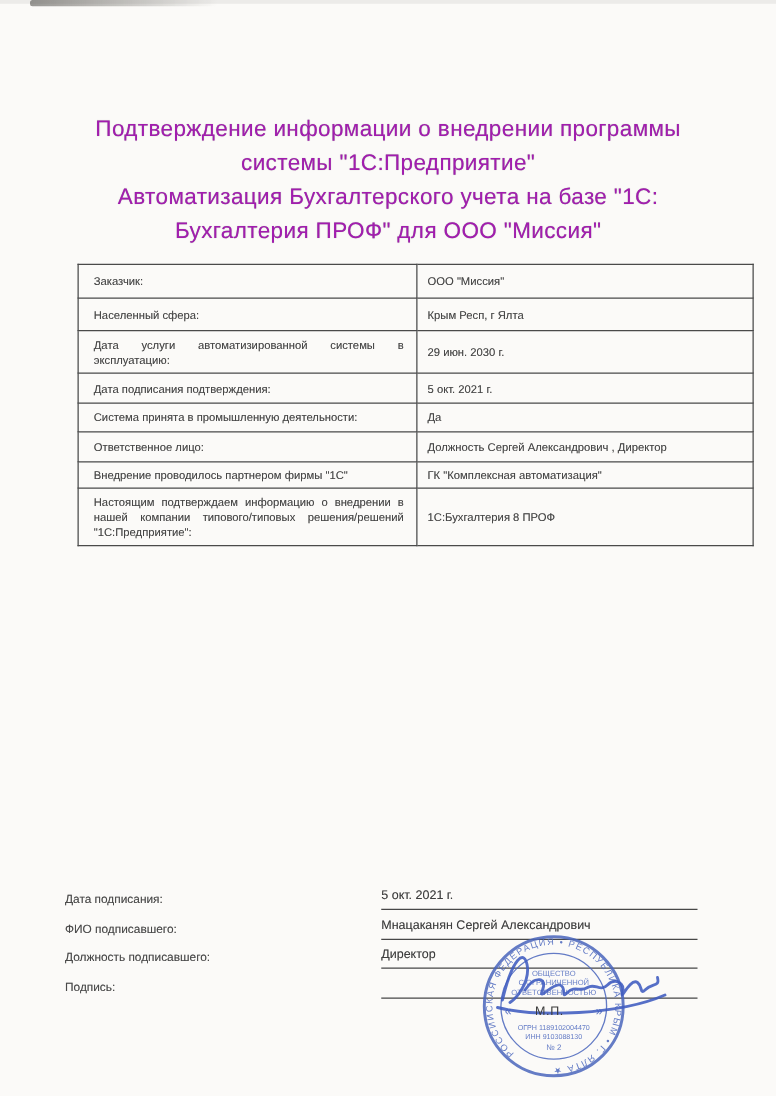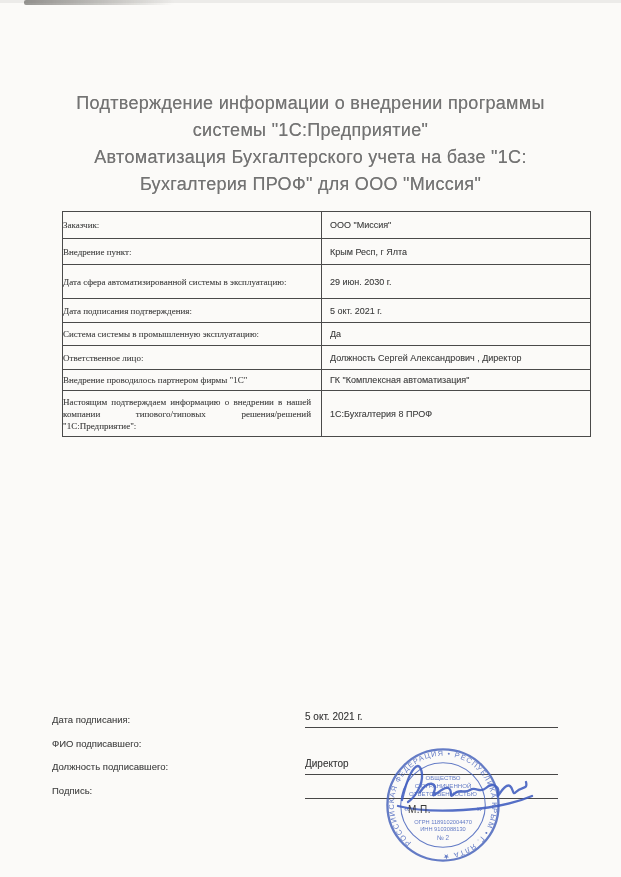--- a/index.html
+++ b/index.html
@@ -19,38 +19,38 @@
   .scan-smudge{
     position:absolute;left:24px;top:0;width:150px;height:5px;
     background:linear-gradient(to right, rgba(70,68,64,.55), rgba(120,118,112,.28) 65%, rgba(120,118,112,0));
     border-radius:2px;
     filter:blur(.6px);
   }
   .doc-title{
     position:absolute;left:30px;top:90px;width:561px;
     text-align:center;
     font-size:18px;line-height:27px;letter-spacing:.3px;
-    color:#737373;
+    color:#a21caf;
     text-shadow:0 0 .6px rgba(60,60,60,.5);
   }
   table.info-table{
     position:absolute;left:62px;top:211px;
     width:498px;
     border-collapse:collapse;
     table-layout:fixed;
   }
   table.info-table td{
     border:1.4px solid #4a4a4a;
     font-size:9px;line-height:12px;
     color:#464646;
     vertical-align:middle;
     text-align:justify;
     text-shadow:0 0 .5px rgba(80,80,80,.45);
   }
-  td.label-cell{width:248px;padding:4px 10px 4px 0;font-family:Liberation Serif, serif;}
+  td.label-cell{width:248px;padding:4px 10px 4px 12px;}
   td.value-cell{width:250px;padding:4px 10px 4px 8px;}
   tr.row-0{height:27px} tr.row-1{height:35px} tr.row-2{height:26px}
   tr.row-3{height:34px} tr.row-4{height:24px} tr.row-5{height:23px}
   tr.row-6{height:24px} tr.row-7{height:15px} tr.row-8{height:46px}
   .sig-row{position:absolute;left:0;width:552px;height:17px;}
   .sig-label{
     position:absolute;left:52px;top:3px;
     font-size:9.5px;color:#4a4a4a;
     text-shadow:0 0 .5px rgba(80,80,80,.45);
   }
@@ -61,21 +61,21 @@
     text-shadow:0 0 .5px rgba(80,80,80,.45);
   }
   .stamp-wrap{
     position:absolute;left:384px;top:746px;width:118px;height:118px;
     opacity:.85;filter:blur(.3px);
   }
   .signature-wrap{
     position:absolute;left:388px;top:750px;width:155px;height:68px;
   }
   .mp-label{
-    position:absolute;left:408px;top:804px;
+    position:absolute;left:428px;top:804px;
     font-size:10px;color:#3a3a3a;letter-spacing:.5px;
   }
 </style>
 </head>
 <body>
 
 <div class="page">
 
   <div class="scan-edge"></div>
   <div class="scan-smudge"></div>
@@ -87,33 +87,33 @@
     <div>Бухгалтерия ПРОФ" для ООО "Миссия"</div>
   </div>
 
   <table class="info-table">
     <tbody>
         <tr class="row-0">
           <td class="label-cell">Заказчик:</td>
           <td class="value-cell">ООО "Миссия"</td>
         </tr>
         <tr class="row-2">
-          <td class="label-cell">Внедрение пункт:</td>
+          <td class="label-cell">Населенный сфера:</td>
           <td class="value-cell">Крым Респ, г Ялта</td>
         </tr>
         <tr class="row-3">
-          <td class="label-cell">Дата сфера автоматизированной системы в эксплуатацию:</td>
+          <td class="label-cell">Дата услуги автоматизированной системы в эксплуатацию:</td>
           <td class="value-cell">29 июн. 2030 г.</td>
         </tr>
         <tr class="row-4">
           <td class="label-cell">Дата подписания подтверждения:</td>
           <td class="value-cell">5 окт. 2021 г.</td>
         </tr>
         <tr class="row-5">
-          <td class="label-cell">Система системы в промышленную эксплуатацию:</td>
+          <td class="label-cell">Система принята в промышленную деятельности:</td>
           <td class="value-cell">Да</td>
         </tr>
         <tr class="row-6">
           <td class="label-cell">Ответственное лицо:</td>
           <td class="value-cell">Должность Сергей Александрович , Директор</td>
         </tr>
         <tr class="row-7">
           <td class="label-cell">Внедрение проводилось партнером фирмы "1С"</td>
           <td class="value-cell">ГК "Комплексная автоматизация"</td>
         </tr>
@@ -124,20 +124,21 @@
       </tbody>
   </table>
 
   <div>
       <div class="sig-row" style="top: 711px;">
         <span class="sig-label">Дата подписания:</span>
         <span class="sig-value">5 окт. 2021 г.</span>
       </div>
       <div class="sig-row" style="top: 735px;">
         <span class="sig-label">ФИО подписавшего:</span>
+        <span class="sig-value">Мнацаканян Сергей Александрович</span>
       </div>
       <div class="sig-row" style="top: 758px;">
         <span class="sig-label">Должность подписавшего:</span>
         <span class="sig-value">Директор</span>
       </div>
       <div class="sig-row" style="top: 782px;">
         <span class="sig-label">Подпись:</span>
         <span class="sig-value"></span>
       </div>
     </div>

